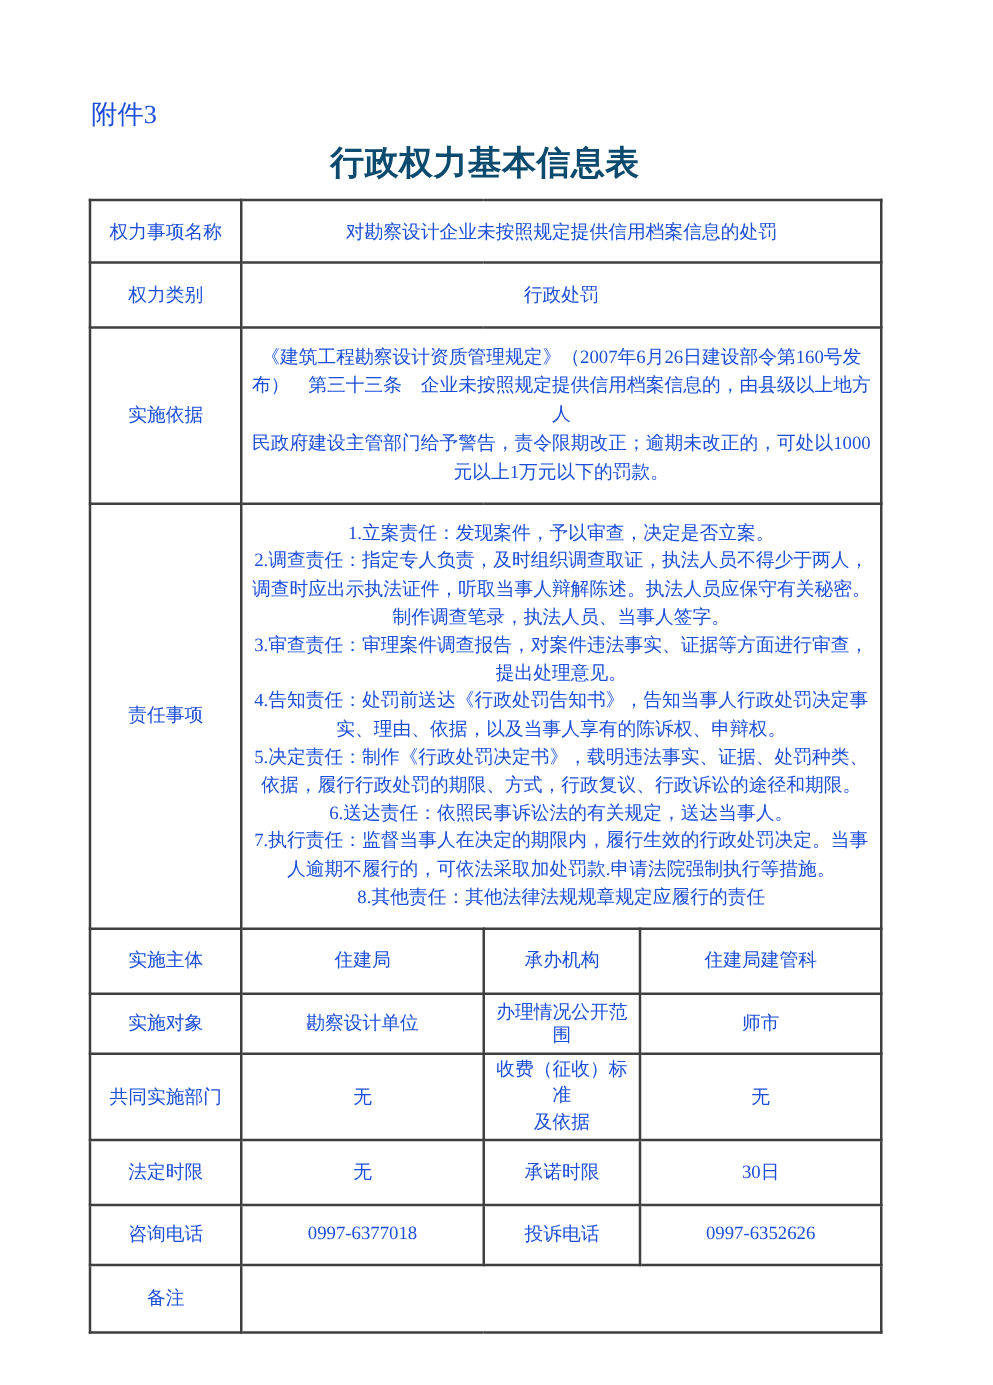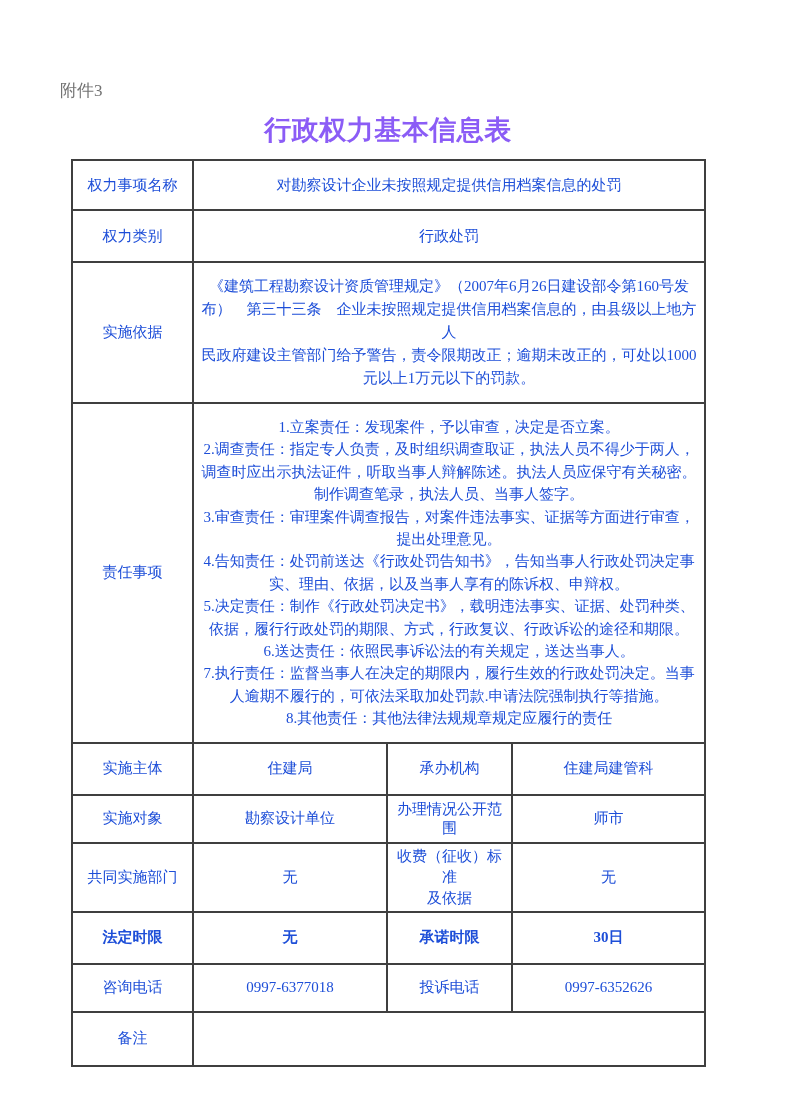--- a/index.html
+++ b/index.html
@@ -3,41 +3,41 @@
 <meta charset="utf-8">
 <style>
   html,body{margin:0;padding:0;}
   body{
     width:794px;height:1108px;background:#ffffff;
     font-family:"Liberation Serif","DejaVu Serif",serif;
     color:#111111;
   }
   .page{position:relative;width:794px;height:1108px;overflow:hidden;background:#ffffff;}
   .attachment{
-    position:absolute;left:60px;top:80px;
-    font-size:17px;line-height:22px;color:#737373;
+    position:absolute;left:73px;top:80px;
+    font-size:21px;line-height:22px;color:#1d4ed8;
   }
   .doc-title{
     position:absolute;left:72px;top:112px;width:632px;
     margin:0;text-align:center;
-    font-size:27px;font-weight:700;letter-spacing:0.5px;color:#8b5cf6;
+    font-size:27px;font-weight:700;letter-spacing:0.5px;color:#0c4a6e;
   }
   table.info{
     position:absolute;left:71px;top:159px;width:633px;
     border-collapse:collapse;table-layout:fixed;
   }
   table.info td{
     border:2px solid #3f3f3f;
     font-size:15px;color:#1d4ed8;
     vertical-align:middle;
     overflow:hidden;
   }
   col.c1{width:121px;} col.c2{width:194px;} col.c3{width:125px;} col.c4{width:193px;}
   tr.r1{height:50px;} tr.r2{height:52px;} tr.r3{height:136px;} tr.r4{height:300px;}
-  tr.r5{height:52px;} tr.r6{height:48px;margin-left:35px;} tr.r7{height:55px;} tr.r8{height:52px;font-weight:bold;}
+  tr.r5{height:52px;} tr.r6{height:48px;margin-left:35px;} tr.r7{height:55px;} tr.r8{height:52px;}
   tr.r9{height:48px;padding-left:14px;} tr.r10{height:54px;}
   td.ctr{text-align:center;padding:2px 4px;}
   td.wrap-ctr{text-align:center;padding:2px 4px;white-space:pre-line;line-height:21px;}
   td.para{
     text-align:center;padding:12px 7px;
     white-space:pre-line;line-height:22.4px;font-size:15px;margin-top:42px;
   }
   td.para-basis{line-height:23px;}
 </style>
 </head>

